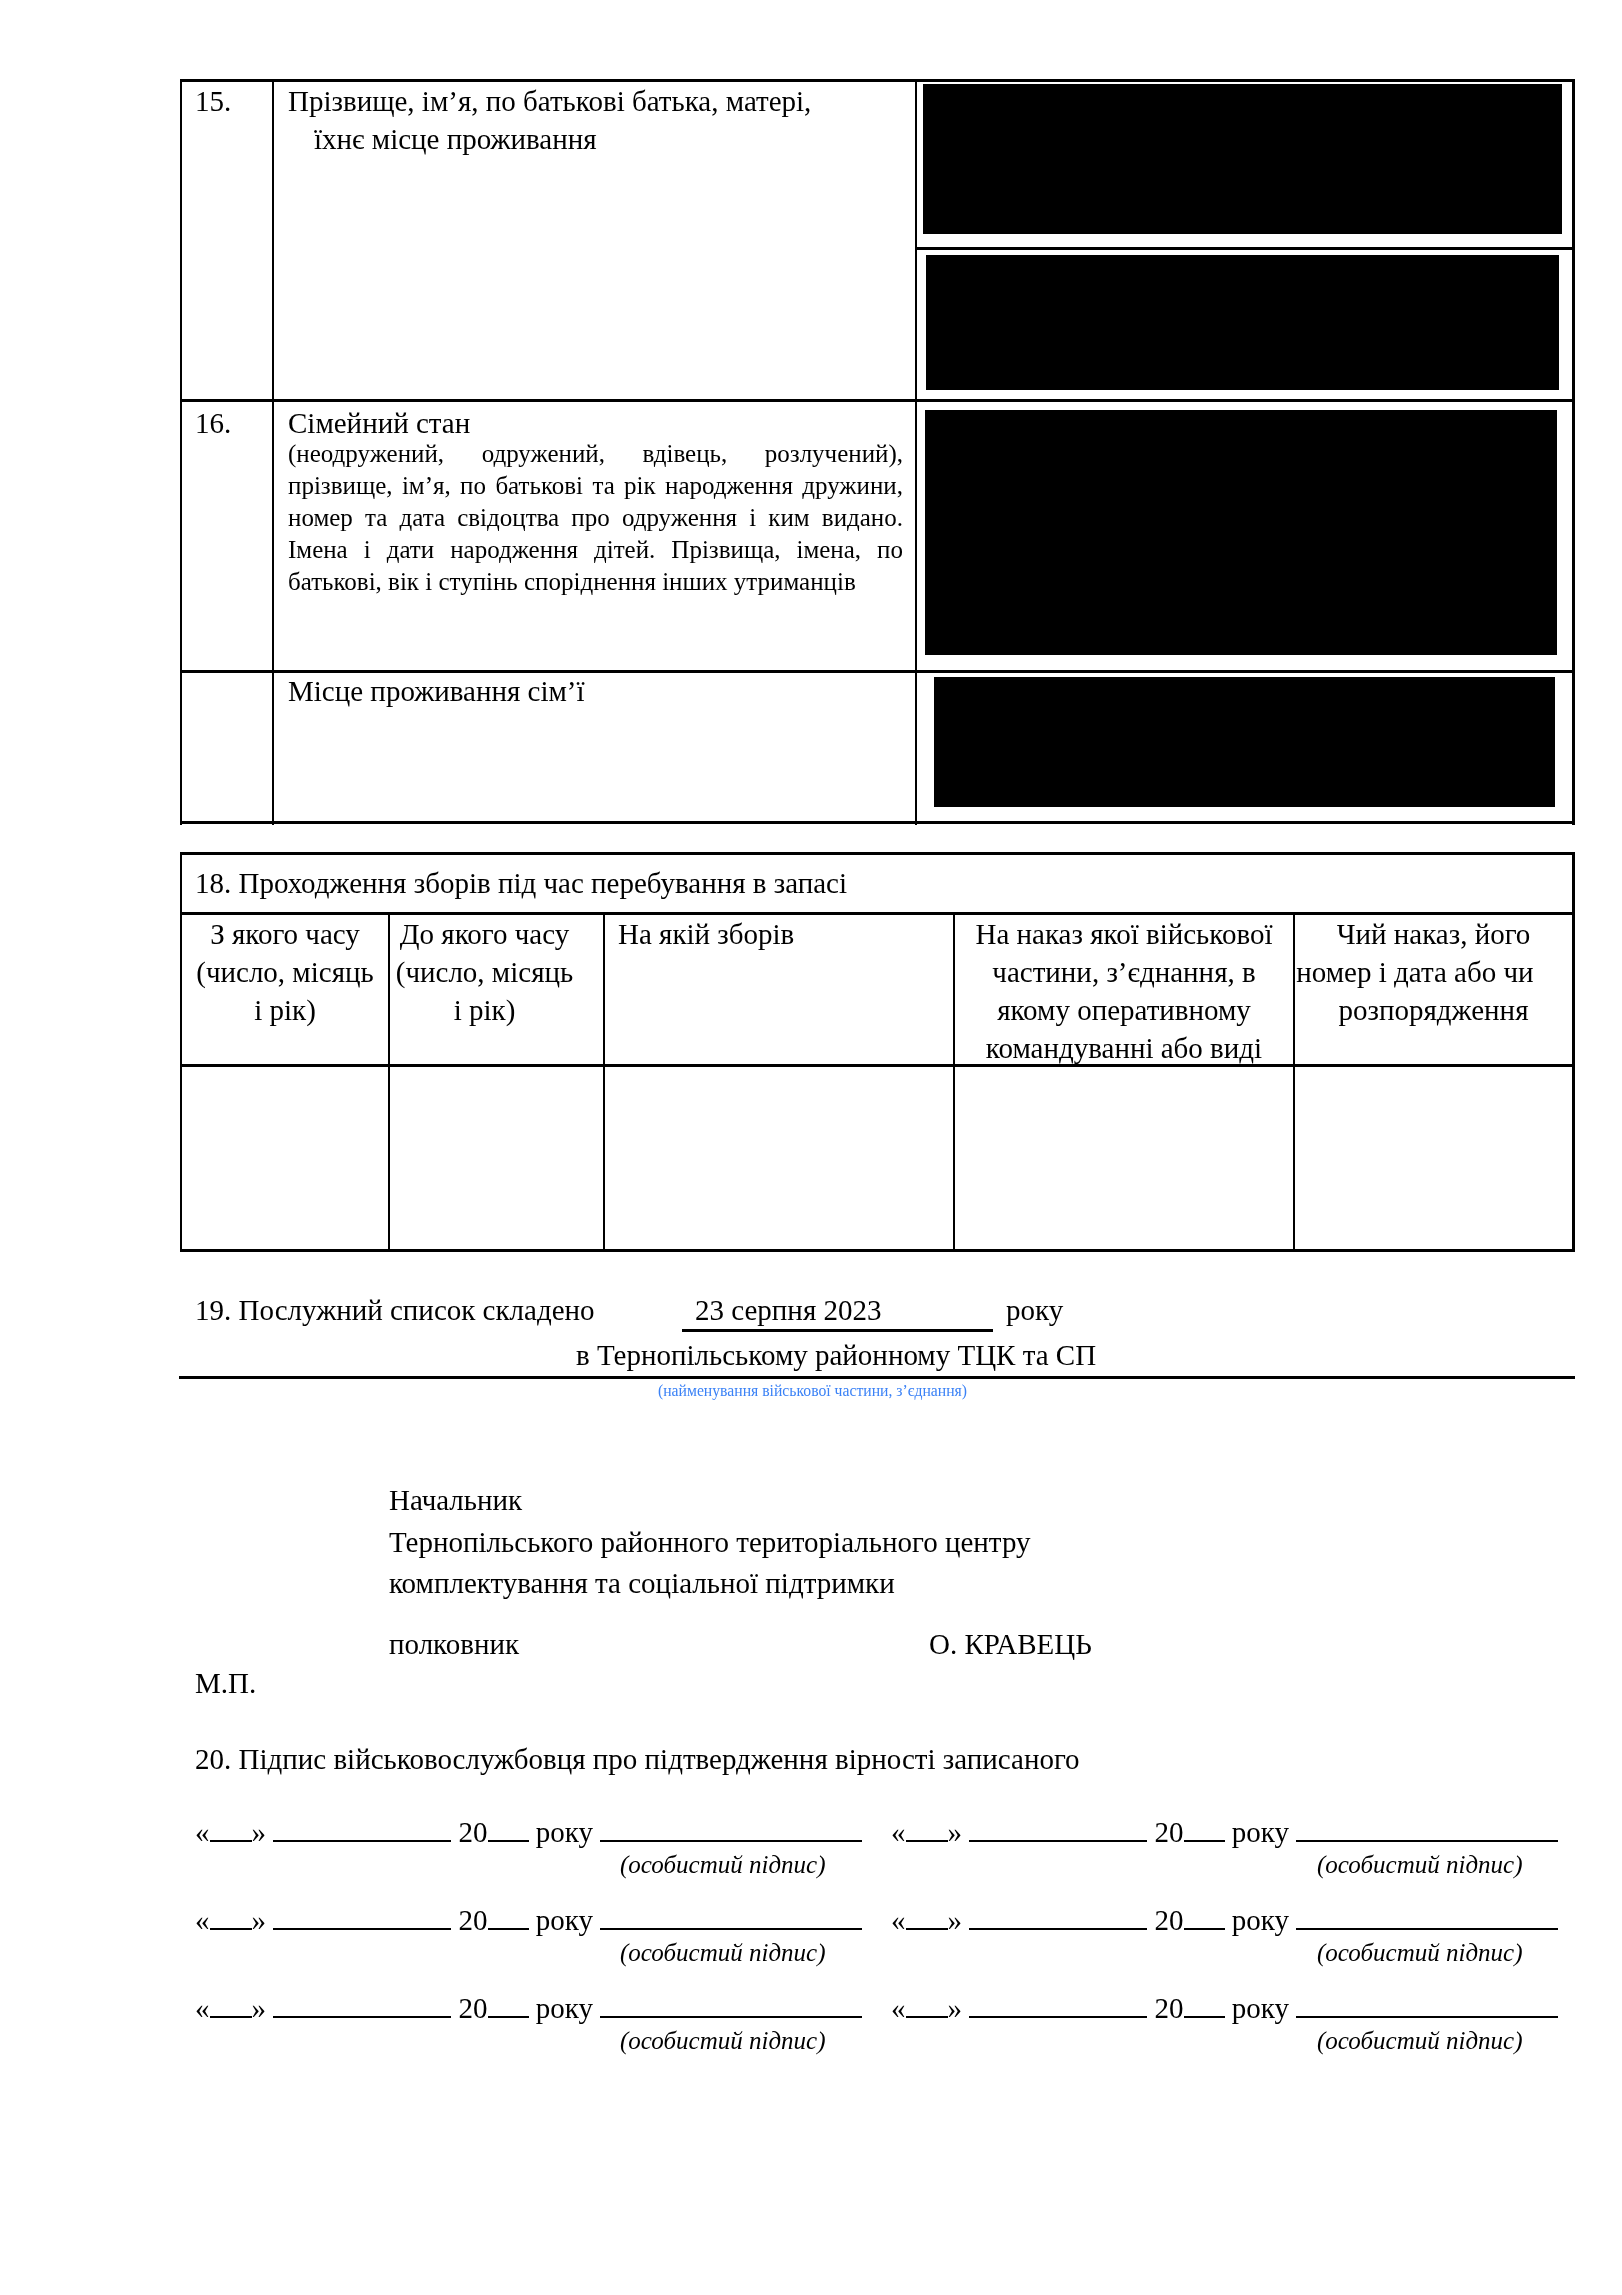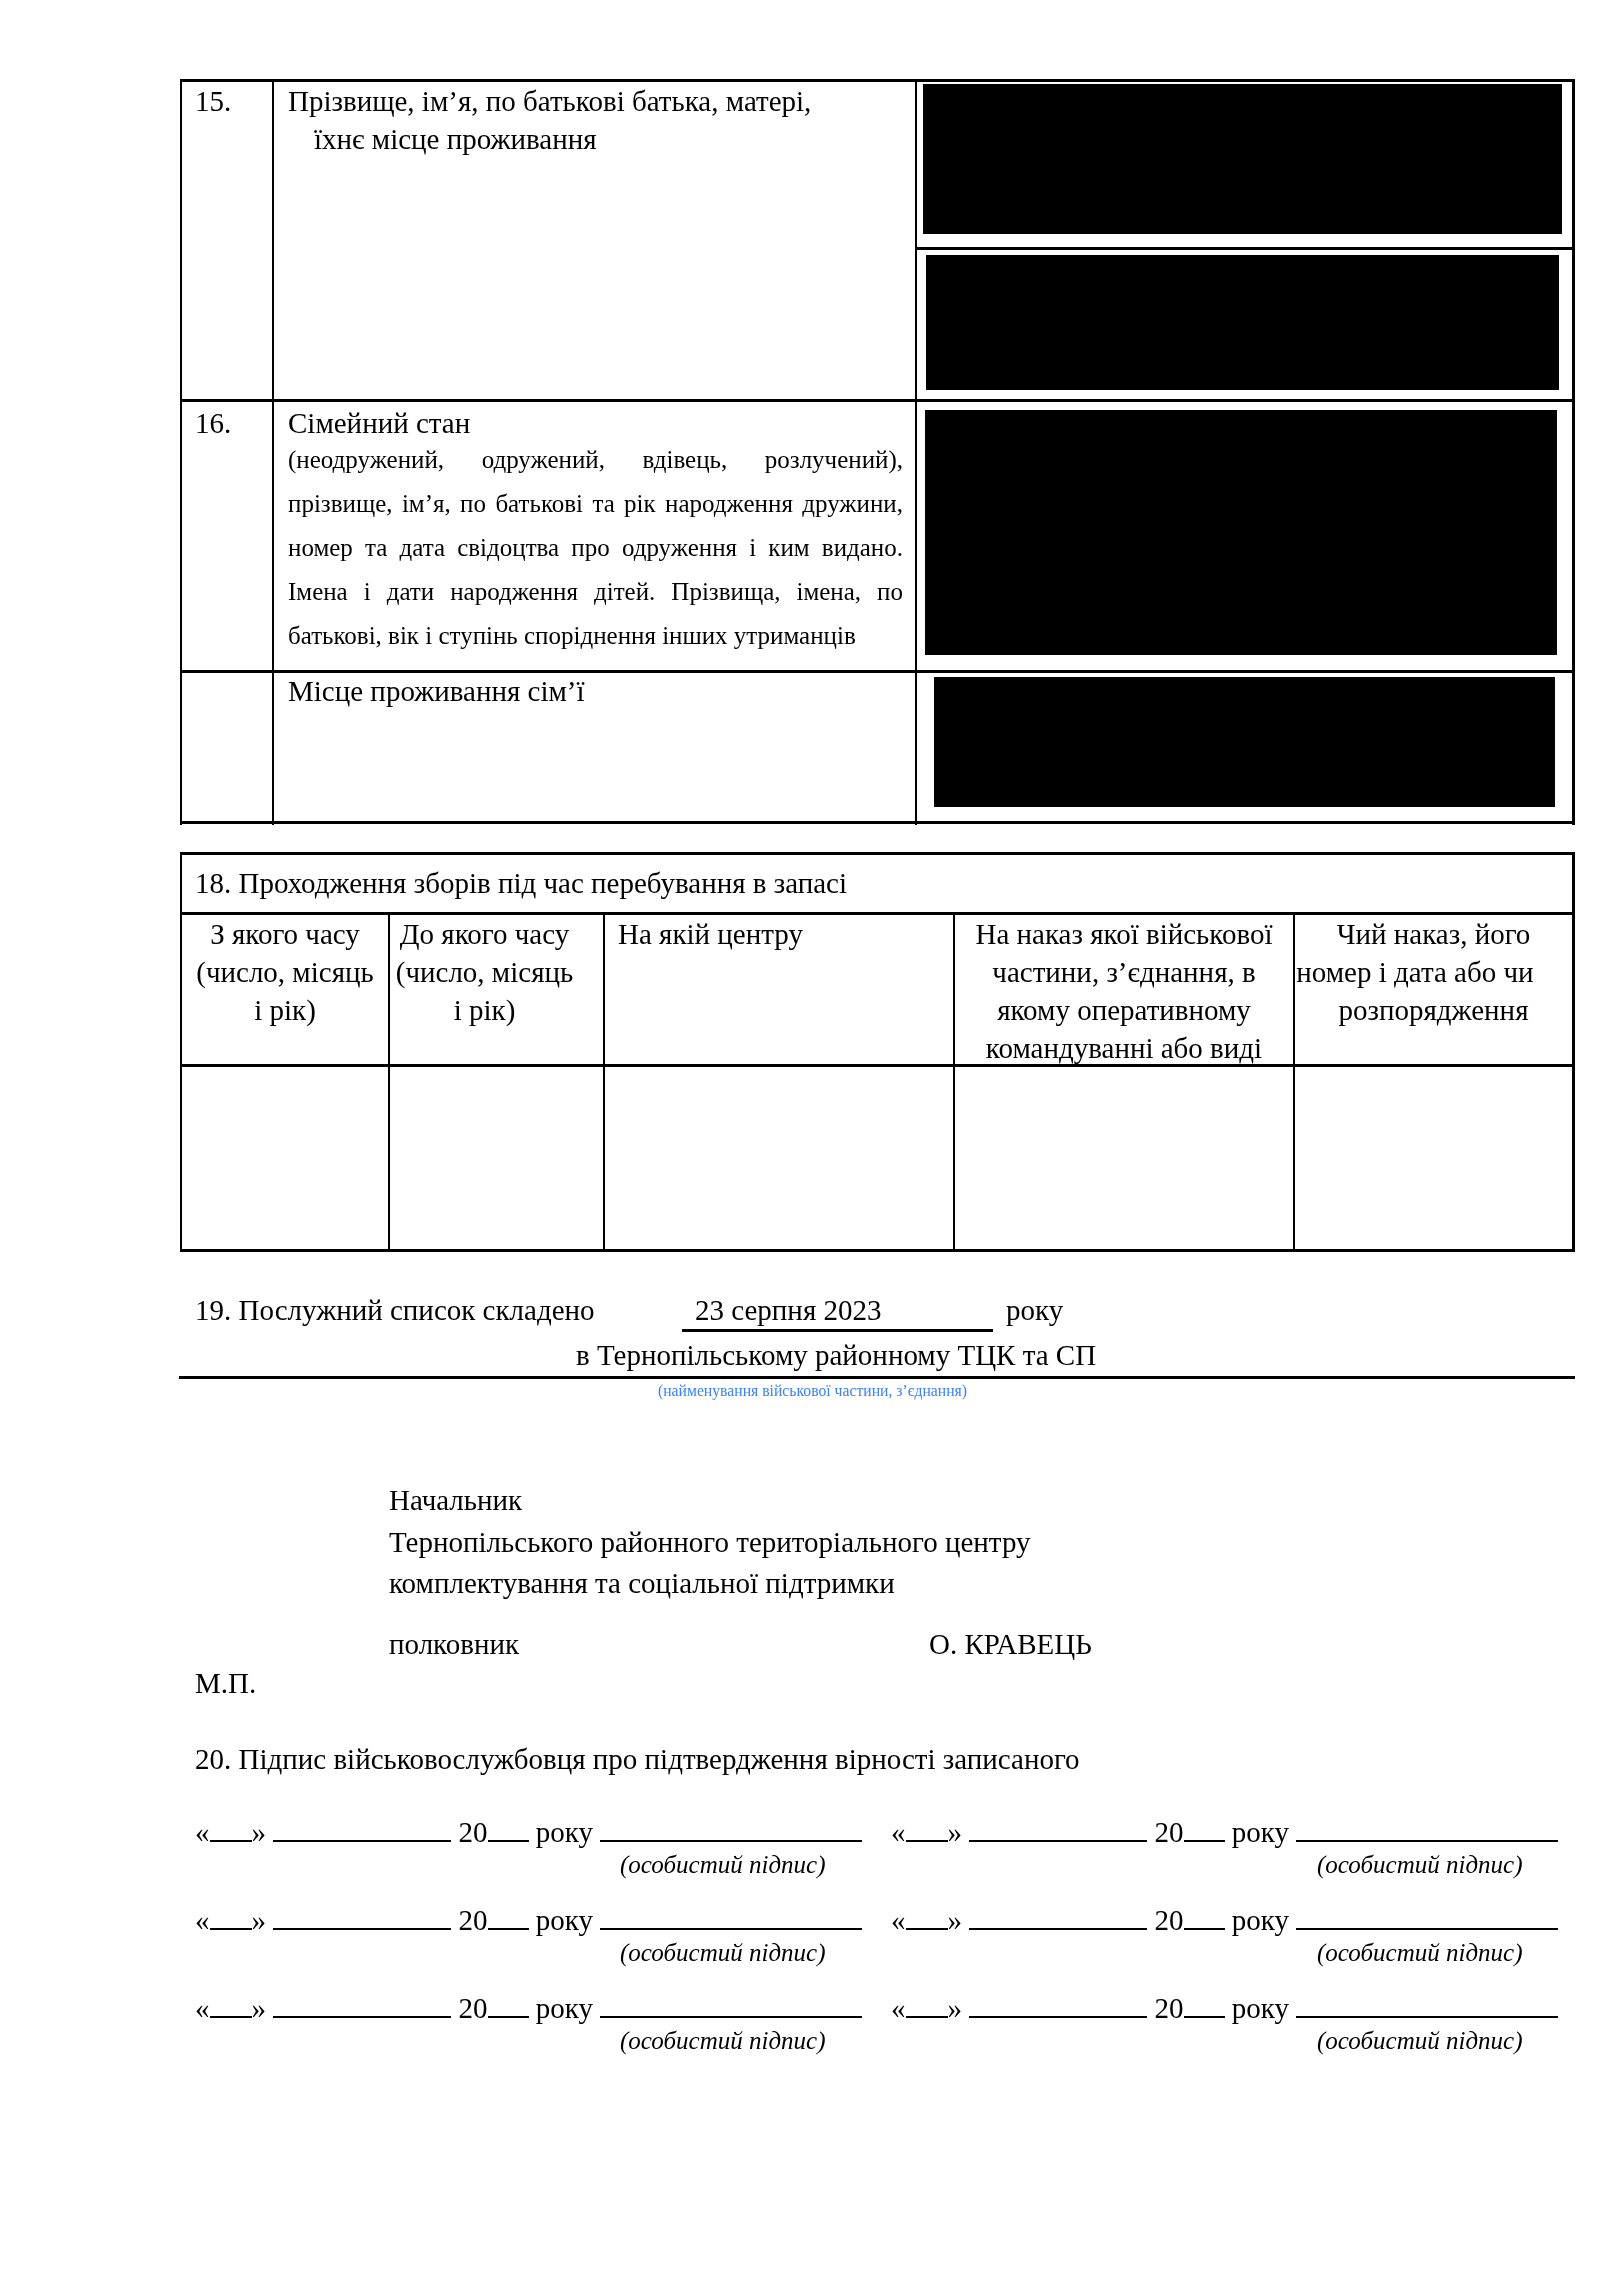--- a/index.html
+++ b/index.html
@@ -2,21 +2,21 @@
 <html style="font-size:10.5px"><head>
 <meta charset="utf-8">
 <style>
   html, body { margin: 0; padding: 0; background: #ffffff; }
   body { width: 1623px; height: 2295px; position: relative; overflow: hidden;
          font-family: "Liberation Serif", "DejaVu Serif", serif; color: #000; }
   .abs { position: absolute; }
   .line { position: absolute; background: #000; }
   .txt { position: absolute; white-space: nowrap; font-size: 29px; line-height: 34px; }
   .redact { position: absolute; background: #000; }
-  .small-just { position: absolute; font-size: 25px; line-height: 44px; text-align: justify; text-align-last: left; }
+  .small-just { position: absolute; font-size: 25px; line-height: 32px; text-align: justify; text-align-last: left; }
   .hdr { position: absolute; font-size: 29px; line-height: 38px; text-align: center; white-space: nowrap; }
   .caption { position: absolute; font-size: 15.7px; color: #3b82f6; white-space: nowrap; }
   .sig-cap { position: absolute; font-size: 25px; font-style: italic; white-space: nowrap; }
   .sig-row { position: absolute; font-size: 29px; white-space: nowrap; text-align: right; }
   .ul { display: inline-block; border-bottom: 2.6px solid #000; height: 26px; vertical-align: baseline; }
 </style>
 </head>
 <body>
 
 <div>
@@ -66,21 +66,21 @@
     <div>З якого часу</div>
     <div>(число, місяць</div>
     <div>і рік)</div>
   </div>
   <div class="hdr" style="left:378px; top:915px; width:213px;">
     <div>До якого часу</div>
     <div>(число, місяць</div>
     <div>і рік)</div>
   </div>
   <div class="hdr" style="left:618px; top:915px; text-align:left;">
-    <div>На якій центру</div>
+    <div>На якій зборів</div>
   </div>
   <div class="hdr" style="left:955px; top:915px; width:338px;">
     <div>На наказ якої військової</div>
     <div>частини, з’єднання, в</div>
     <div>якому оперативному</div>
     <div>командуванні або виді</div>
   </div>
   <div class="hdr" style="left:1295px; top:915px; width:277px; overflow:hidden;">
     <div>Чий наказ, його</div>
     <div style="text-align:left; padding-left:1.3px;">номер і дата або чи</div>

